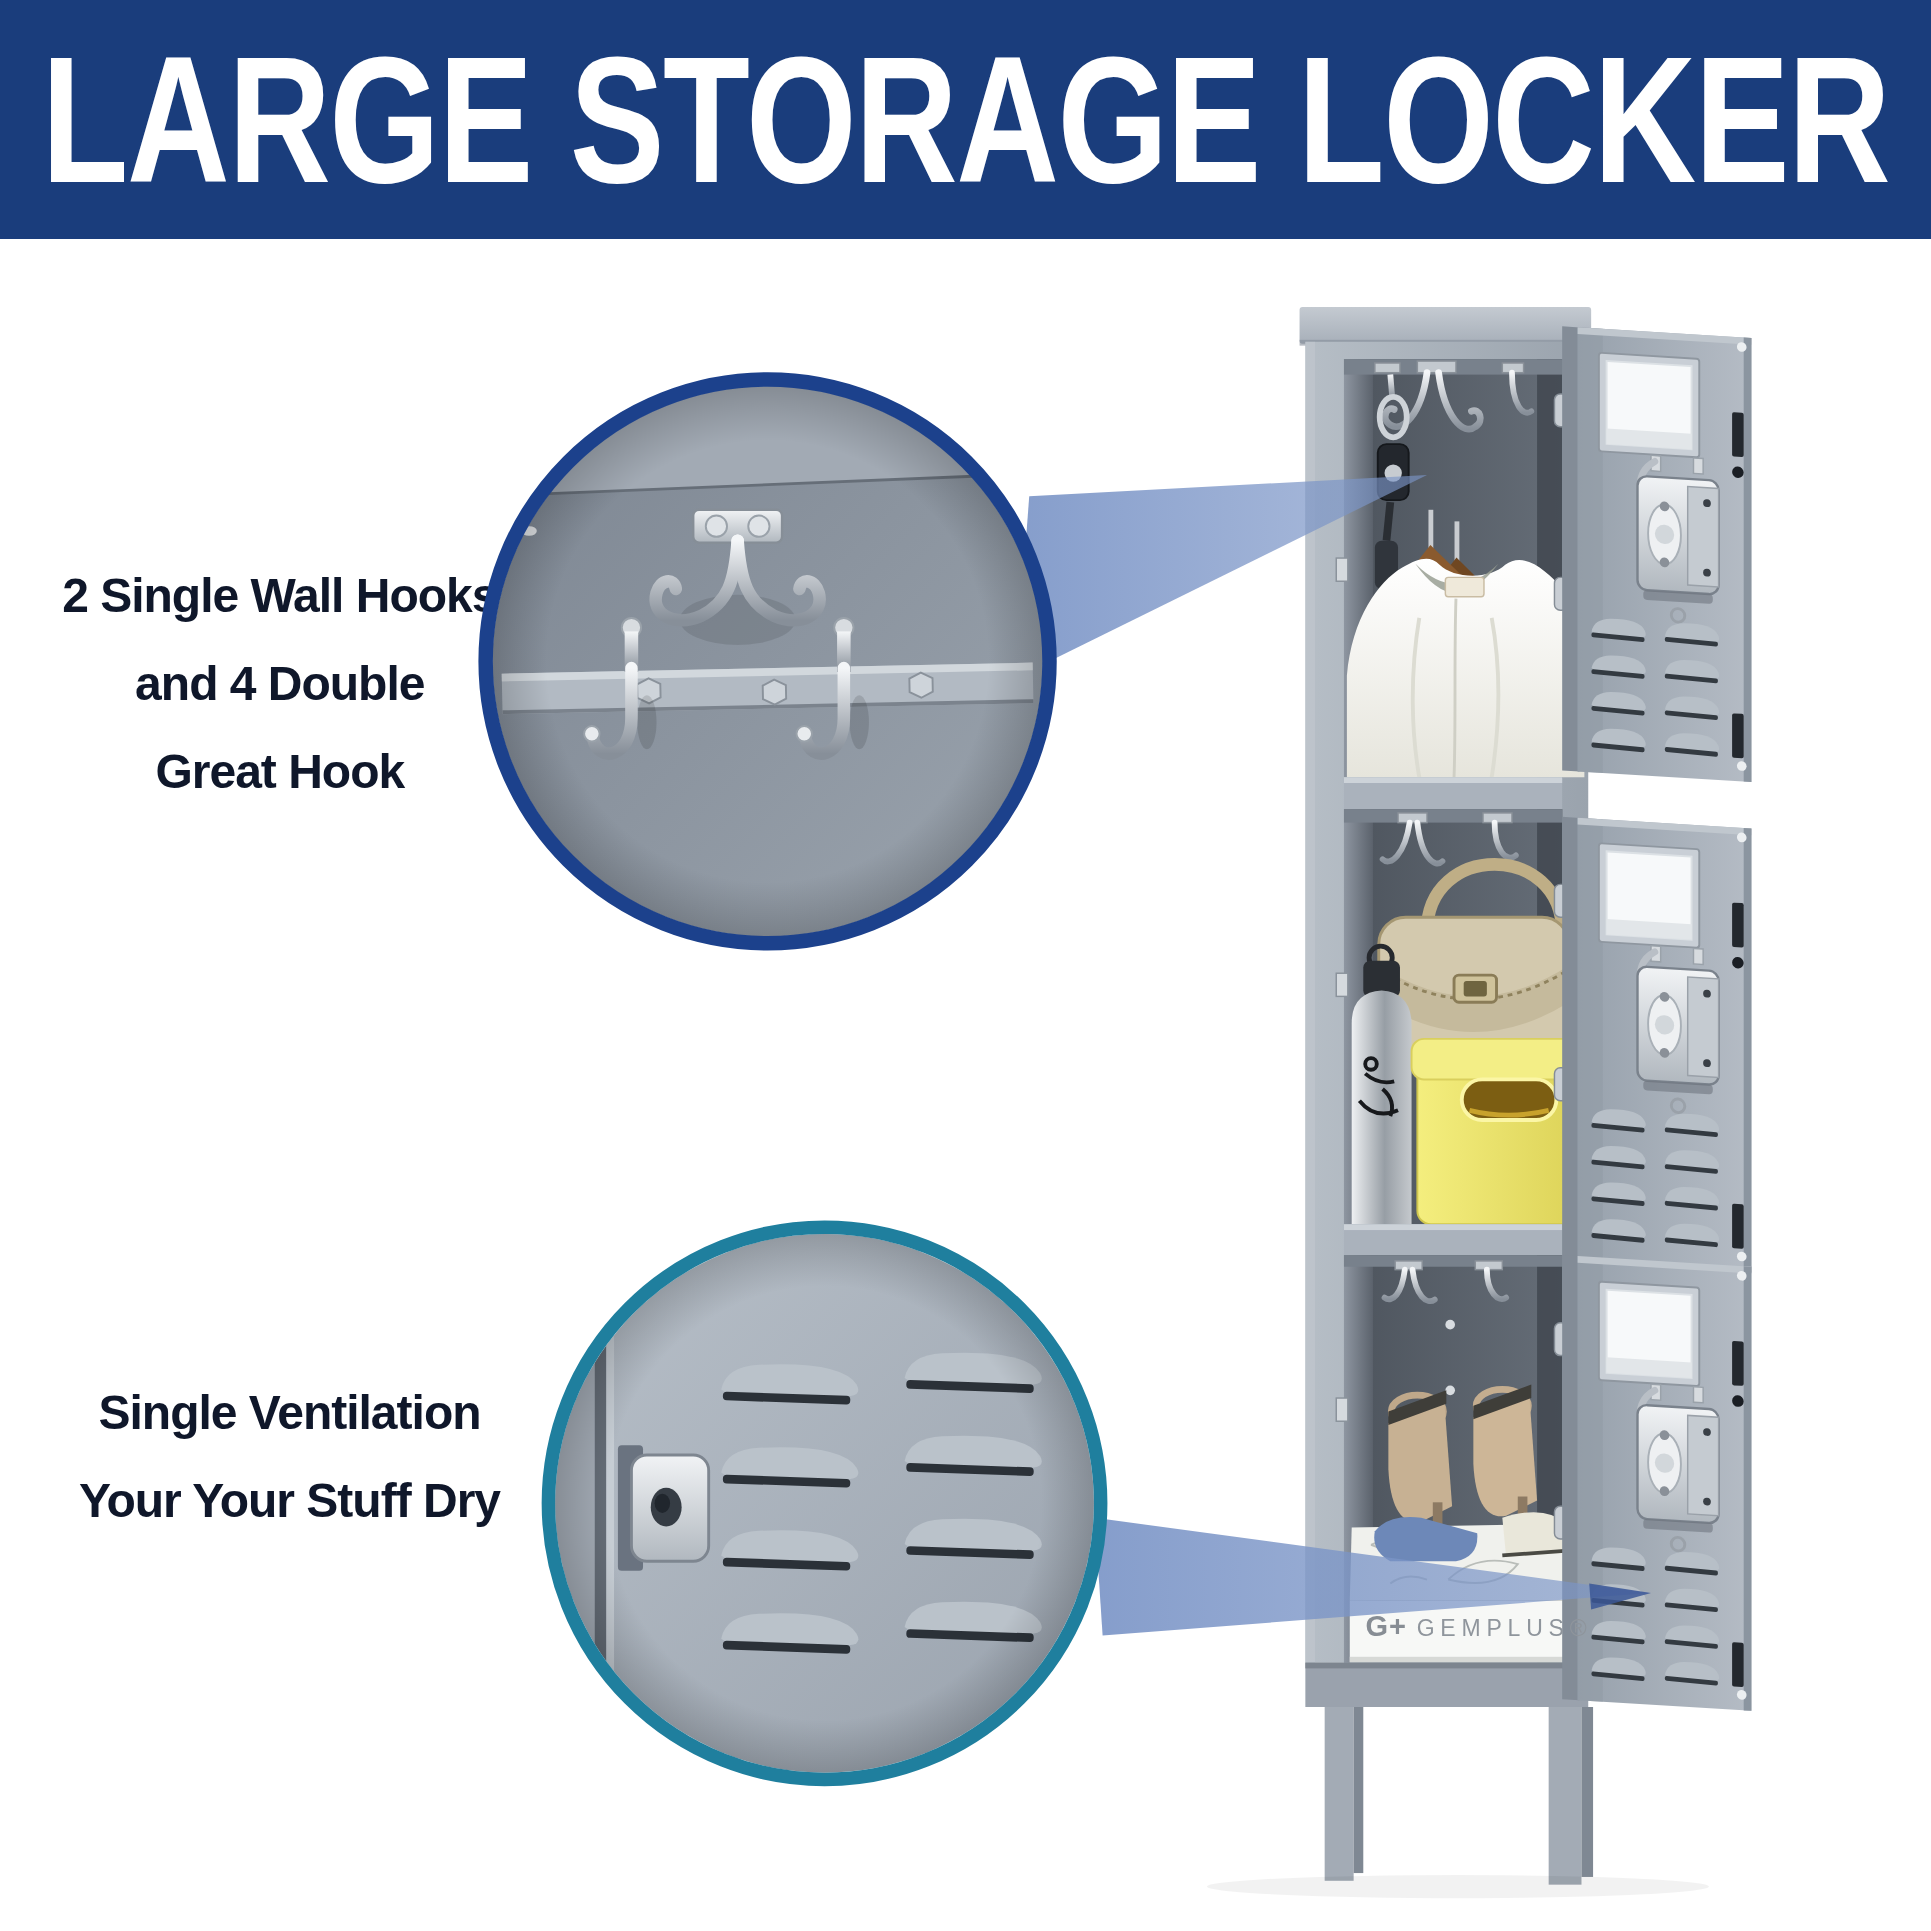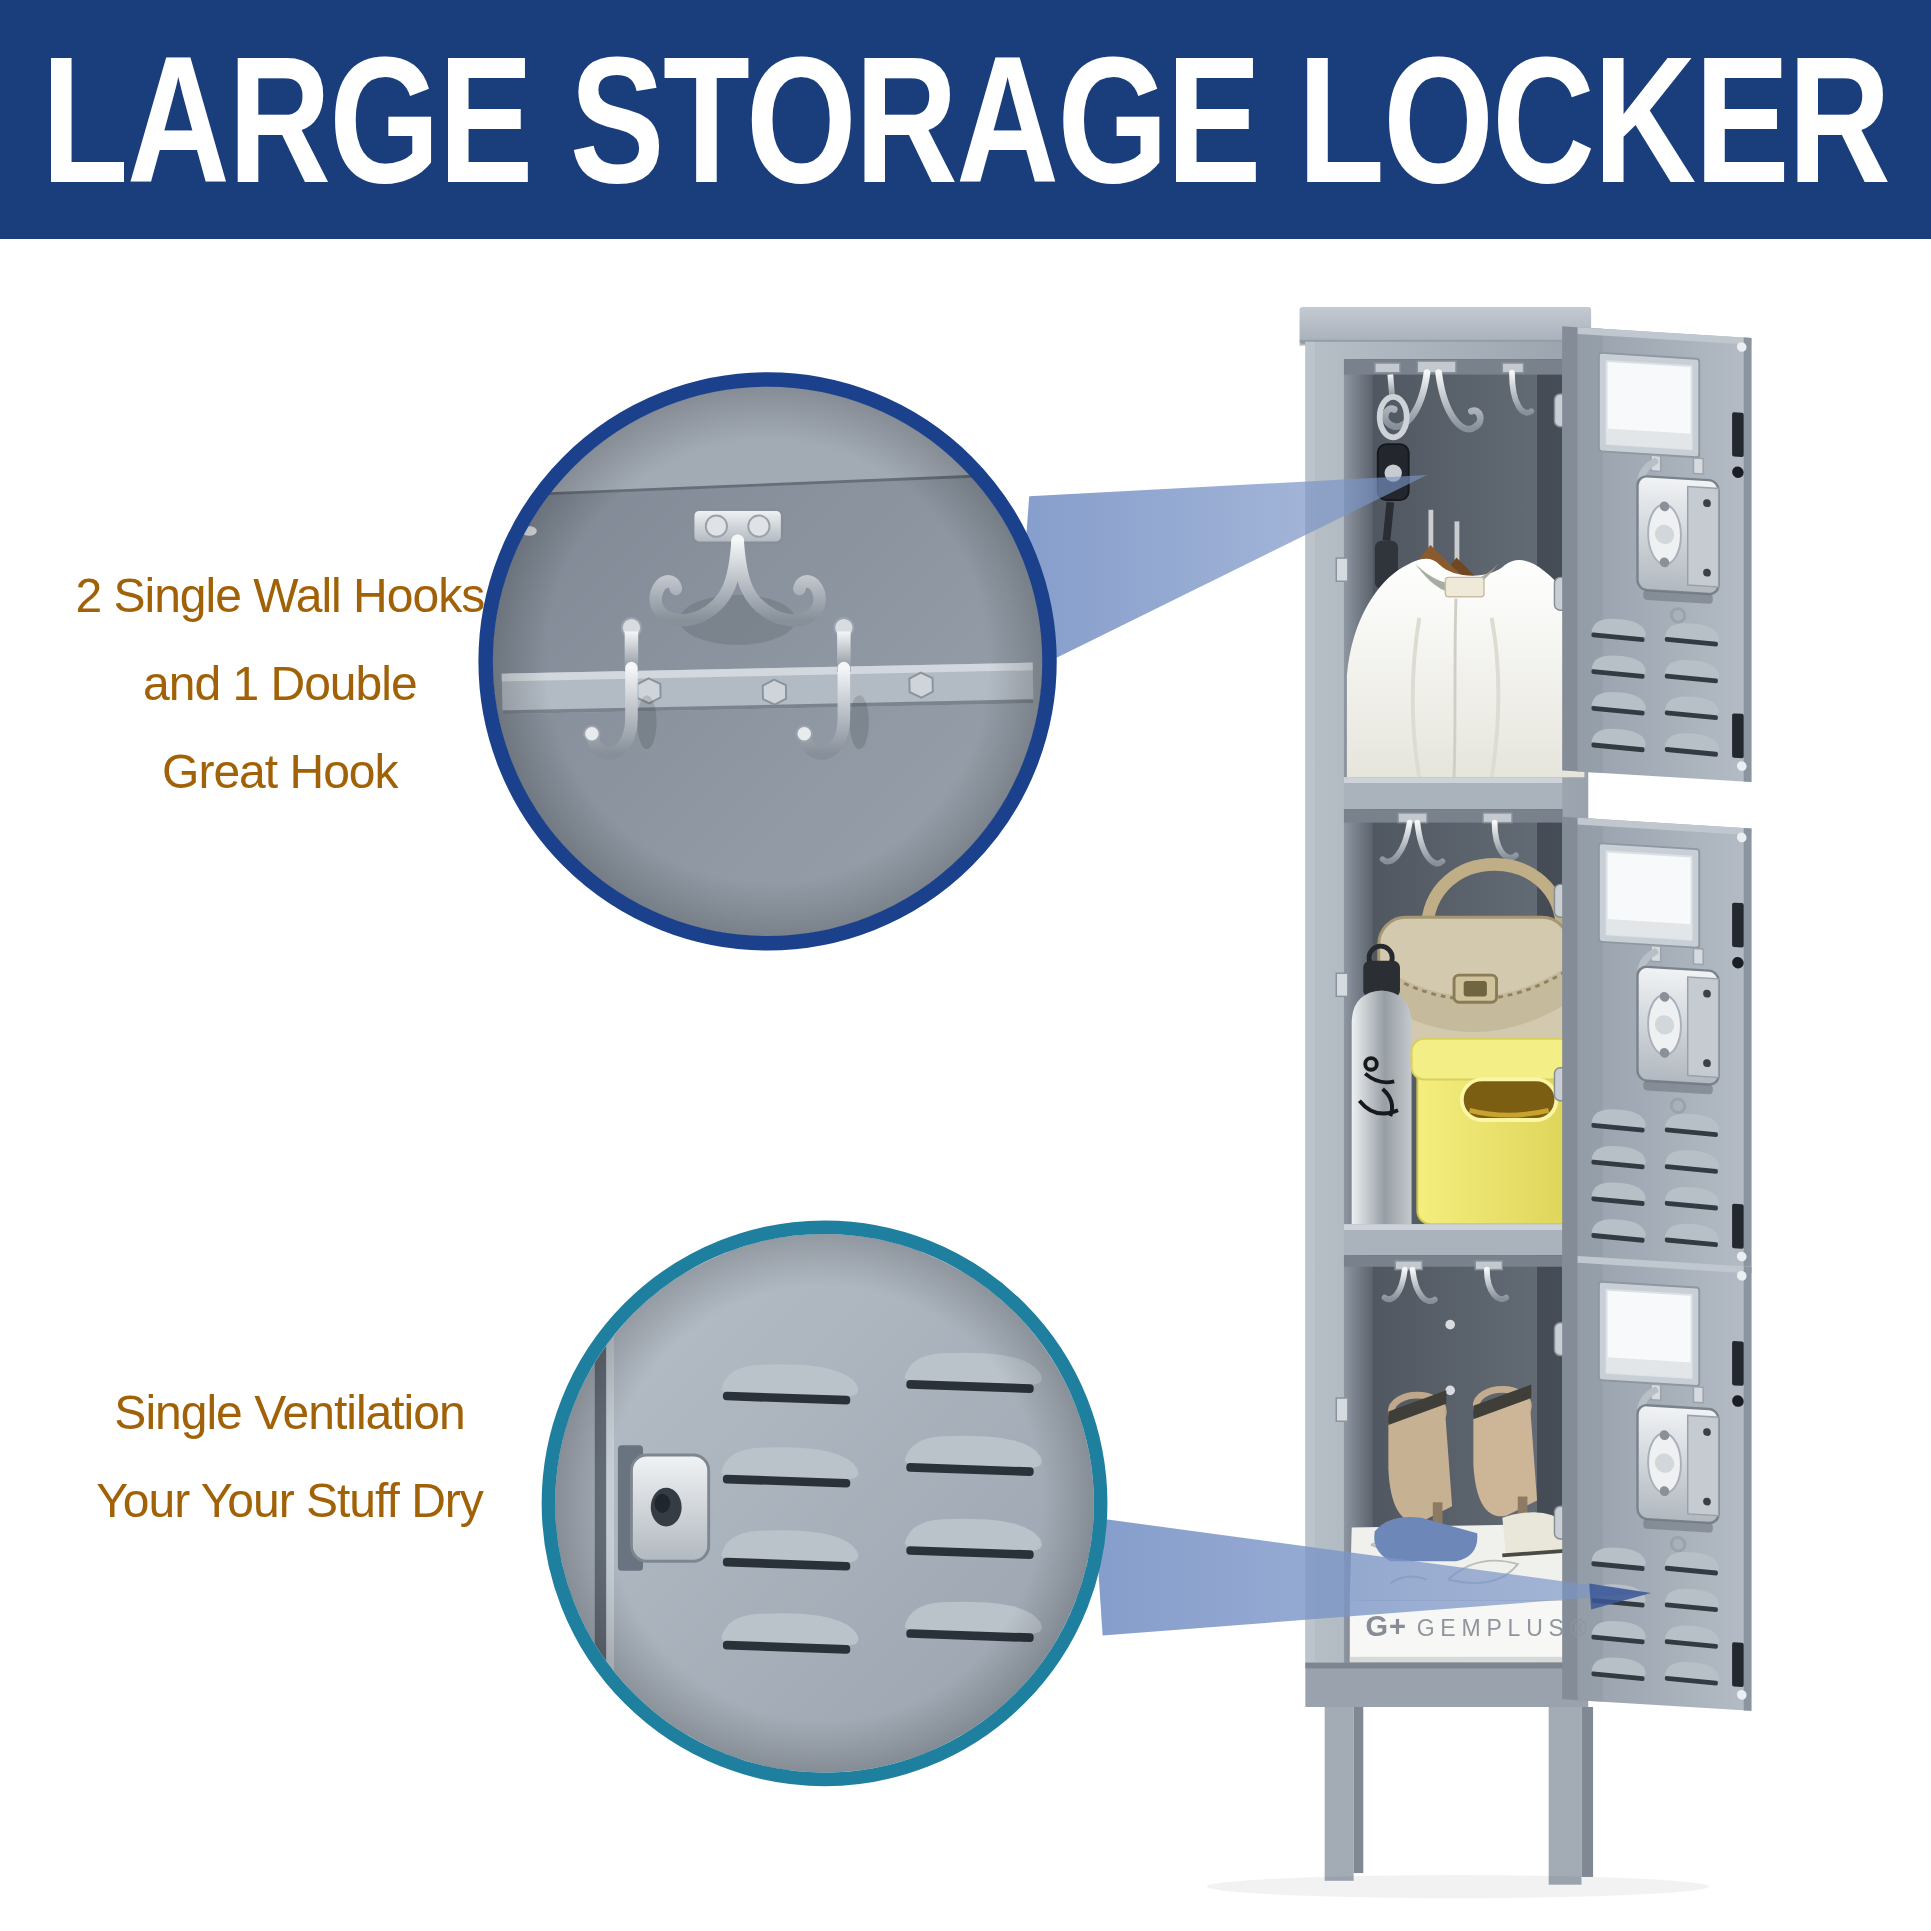--- a/index.html
+++ b/index.html
@@ -4,21 +4,21 @@
 <style>
   html,body{margin:0;padding:0;background:#ffffff;}
   #canvas{position:relative;width:1931px;height:1931px;background:#ffffff;overflow:hidden;
           font-family:"Liberation Sans", sans-serif;}
   
   .banner{position:absolute;left:0;top:0;width:1931px;height:239px;background:#1a3d7c;
           display:flex;align-items:center;justify-content:center;}
   .banner-title{color:#ffffff;font-weight:bold;font-size:180px;letter-spacing:-1.9px;
                 white-space:nowrap;transform:scaleX(0.79);transform-origin:center;}
   
-  .caption{position:absolute;width:550px;text-align:center;color:#a16207;font-weight:normal;
+  .caption{position:absolute;width:550px;text-align:center;color:#0f172a;font-weight:bold;
            font-size:48px;letter-spacing:-1px;line-height:88px;}
   #caption-hooks{left:4.8px;top:552px;}
   #caption-vent{left:14.5px;top:1369px;}
   
   #scene{position:absolute;left:0;top:0;}
   
   .box-logo{position:absolute;left:1350px;top:1610px;width:234px;text-align:center;
             color:#8f959c;font-size:23px;letter-spacing:5.8px;white-space:nowrap;padding-left:12px;}
   .box-logo .mark{font-size:29px;font-weight:bold;letter-spacing:1px;margin-right:9.7px;color:#878d94;}
 </style>
@@ -26,21 +26,21 @@
 <body>
 
 <div id="canvas">
 
   <div class="banner">
     <div class="banner-title">LARGE STORAGE LOCKER</div>
   </div>
 
   <div class="caption" id="caption-hooks">
     <div>2 Single Wall Hooks</div>
-    <div>and 1 Double</div>
+    <div>and 4 Double</div>
     <div>Great Hook</div>
   </div>
 
   <div class="caption" id="caption-vent">
     <div>Single Ventilation</div>
     <div>Your Your Stuff Dry</div>
   </div>
 
   <svg id="scene" width="1931" height="1931" viewBox="0 0 2000 2000" xmlns="http://www.w3.org/2000/svg">
     <defs>

